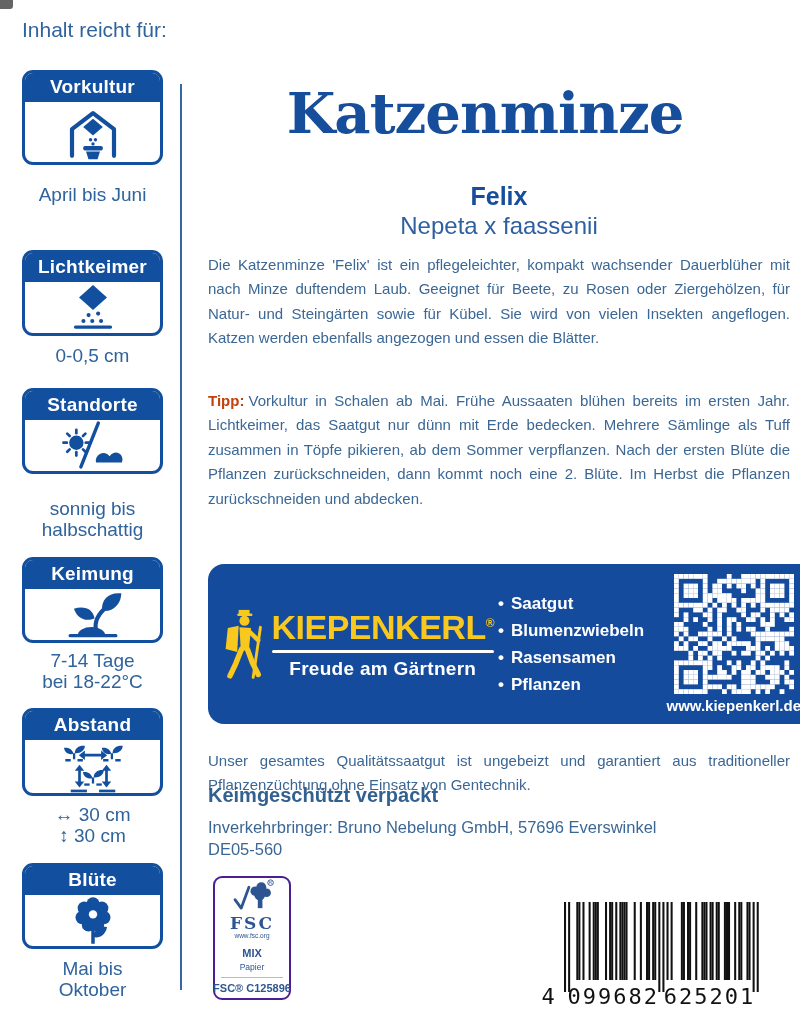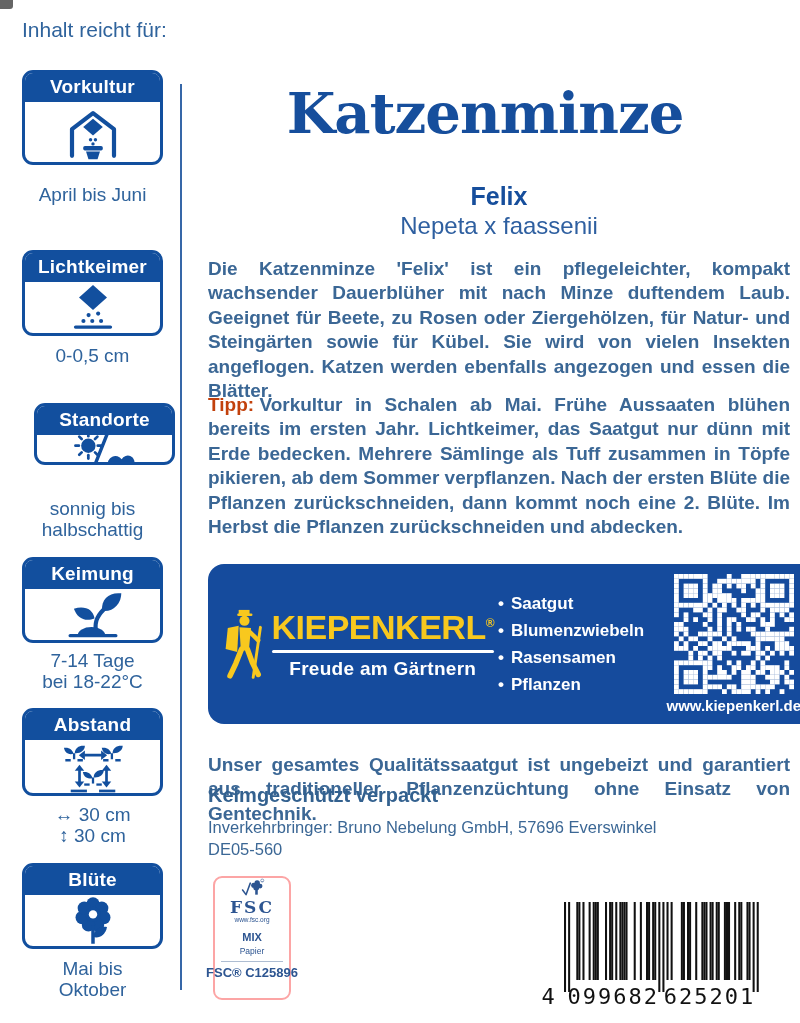--- a/index.html
+++ b/index.html
@@ -35,22 +35,22 @@
     left:22px;width:141px;text-align:center;color:var(--cap-blue);
     font-size:19px;line-height:21px;font-weight:500;
   }
   
   .title{left:190px;width:590px;top:80px;text-align:center;color:var(--title-blue);
     font-family:"DejaVu Serif",serif;font-weight:bold;font-size:56px;letter-spacing:-1px;}
   .variety{left:208px;width:582px;top:182px;text-align:center;color:var(--title-blue);
     font-size:25px;font-weight:bold;}
   .botanical{left:208px;width:582px;top:212px;text-align:center;color:#2e5fa0;font-size:24px;font-weight:500;}
   .para{
-    left:208px;width:582px;color:var(--text-blue);font-size:19px;line-height:24.4px;
-    text-align:justify;font-weight:700;hyphens:auto;-webkit-hyphens:auto;
+    left:208px;width:582px;color:var(--text-blue);font-size:15px;line-height:24.4px;
+    text-align:justify;font-weight:400;hyphens:auto;-webkit-hyphens:auto;
   }
   .para b{color:#c2410c;margin-right:.28em;}
   
   .banner{
     left:208px;top:564px;width:609px;height:160px;background:#154b9d;border-radius:16px;
     display:flex;align-items:center;box-sizing:border-box;padding:10px 16px 10px 14px;justify-content:center;
   }
   .logo-block{display:flex;align-items:center;width:272px;}
   .logo-text-col{margin-left:6px;}
   .logo-word{color:var(--yellow);font-size:34px;font-weight:800;letter-spacing:-.5px;white-space:nowrap;}
@@ -61,29 +61,29 @@
   .product{display:flex;color:#fff;font-weight:bold;font-size:17px;line-height:27px;white-space:nowrap;}
   .product .dot{margin-right:7px;}
   .qr-col{margin-left:auto;display:flex;flex-direction:column;align-items:center;}
   .website{color:#fff;font-size:15px;font-weight:bold;margin-top:3px;}
   
   .quality{top:734px;}
   .packaging{left:208px;top:784px;width:582px;color:#33618f;font-size:20px;font-weight:bold;}
   .distributor{left:208px;top:816px;width:582px;color:var(--text-blue);font-size:16.5px;line-height:22px;font-weight:500;}
   
   .fsc{
-    left:213px;top:876px;width:78px;height:124px;border:2px solid #fca5a5;border-radius:9px;
+    left:213px;top:876px;width:78px;height:124px;border:2px solid #4c1d95;border-radius:9px;
     box-sizing:border-box;display:flex;flex-direction:column;align-items:center;color:#2d5591;background:#fff;
   }
   .fsc-word{font-family:"DejaVu Serif",serif;font-weight:bold;font-size:17px;letter-spacing:2px;line-height:16px;}
   .fsc-url{font-size:6.5px;line-height:9px;}
   .fsc-mix{font-size:11px;font-weight:bold;margin-top:7px;}
   .fsc-paper{font-size:8.5px;margin-top:3px;}
   .fsc-sep{width:84%;height:1px;background:#aebdd2;margin:5px 0 4px;}
-  .fsc-lic{font-size:13px;font-weight:bold;margin-bottom:18px;white-space:nowrap;}
+  .fsc-lic{font-size:11px;font-weight:bold;margin-bottom:4px;white-space:nowrap;}
   
   .barcode{left:538px;top:896px;}
 </style>
 </head>
 <body>
 
 <div class="page">
 
   <div class="abs corner-mark"></div>
 
@@ -122,21 +122,21 @@
           <circle cx="49" cy="53" r="2.8"></circle>
           <circle cx="61" cy="53" r="2.8"></circle>
         <rect x="24" y="59" width="52" height="4.5" rx="2.2"></rect>
       </svg>
     </div>
   </div>
   <div class="abs icap" style="top:345px;">
     <div>0-0,5 cm</div>
   </div>
 
-  <div class="abs ibox" style="top:403px;height:62px;margin-left:12px;">
+  <div class="abs ibox" style="top:388px;height:86px;">
     <div class="ibox-head">Standorte</div>
     <div class="ibox-body">
       <svg width="80" height="50" viewBox="0 0 100 66" fill="#124f9e" stroke="#124f9e">
         <circle cx="28" cy="30" r="9.5" stroke="none"></circle>
         <g stroke-width="3.6" stroke-linecap="round">
           <line x1="28" y1="13" x2="28" y2="17.5"></line>
             <line x1="28" y1="42.5" x2="28" y2="47"></line>
           <line x1="11" y1="30" x2="15.5" y2="30"></line>
             <line x1="40.5" y1="30" x2="45" y2="30"></line>
           <line x1="16" y1="18" x2="19.2" y2="21.2"></line>

